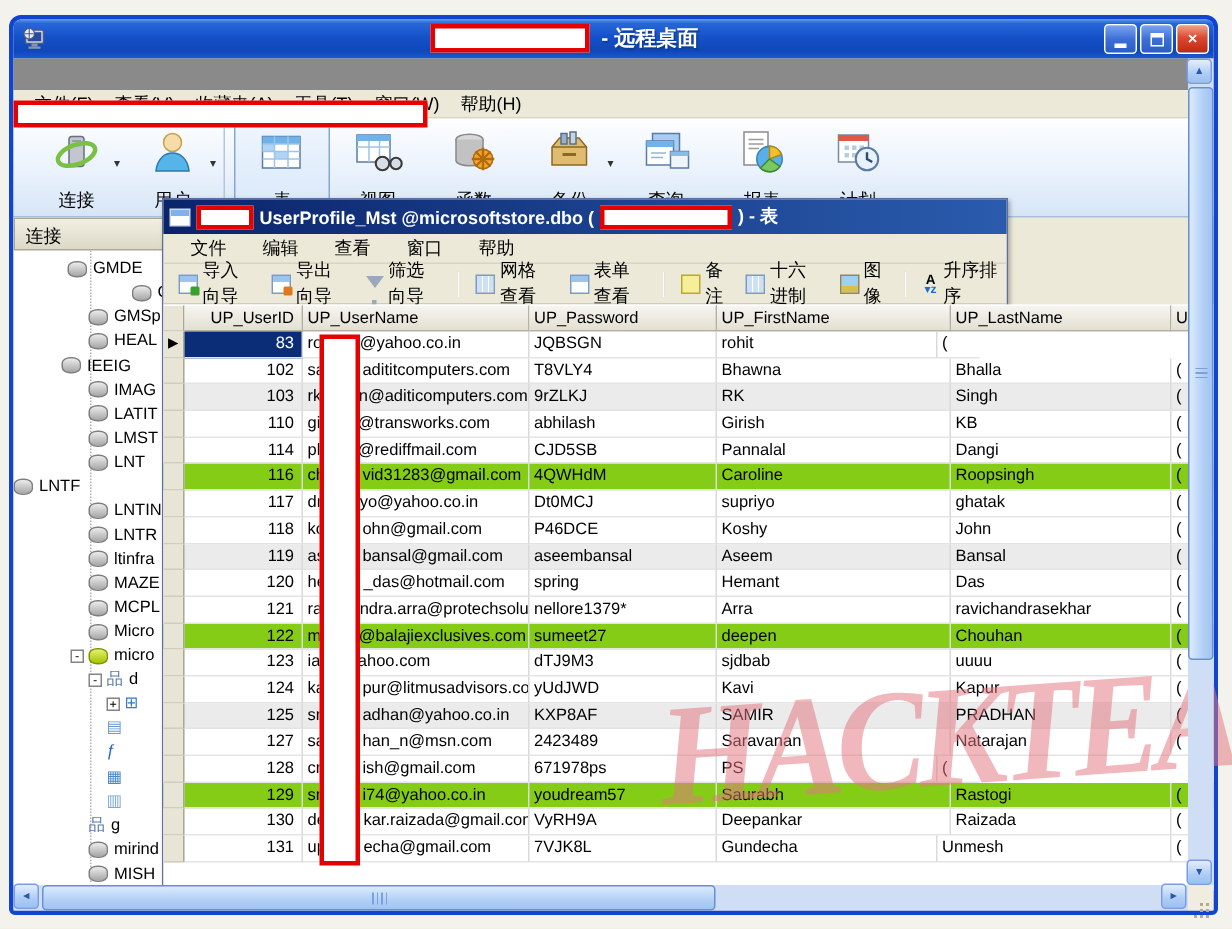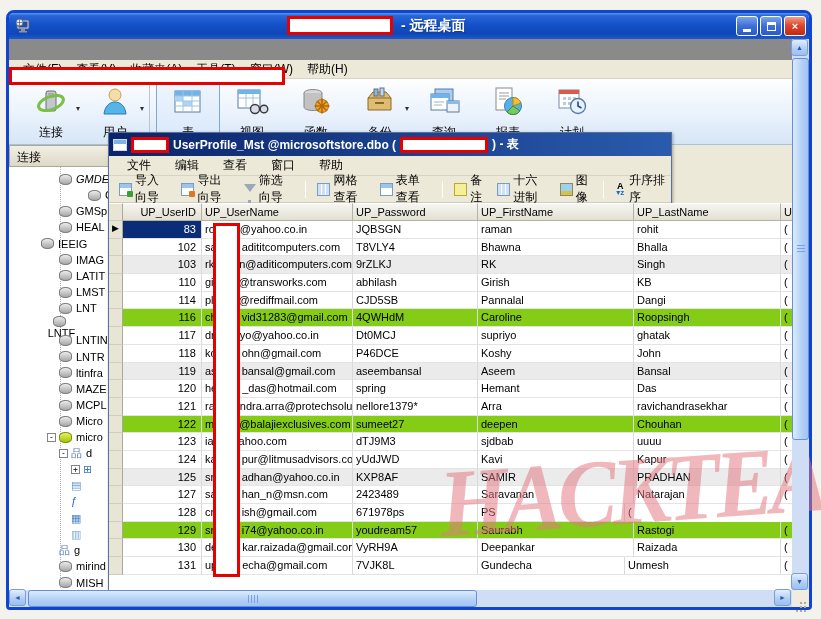--- a/index.html
+++ b/index.html
@@ -272,21 +272,21 @@
             <path d="M23 16.5V21l3.5 2" stroke="#2a4a7a" stroke-width="1.6" fill="none"></path>
           </svg></span>
         <span class="lbl">计划</span>
       </div>
     </div>
 
   <div class="left-panel">
     <div class="lp-header">连接</div>
     <div class="tree" id="tree">
       <div class="tree-line"></div>
-    <div class="tree-row" style="padding-left: 50px; font-style: italic;">
+    <div class="tree-row" style="padding-left: 36px;">
           <span class="ic-db"></span>
           <span class="lbl">GMDE</span>
         </div>
         <div class="tree-row" style="padding-left: 50px; margin-left: 29px;">
           <span class="ic-db"></span>
           <span class="lbl">GMFA</span>
         </div>
         <div class="tree-row" style="padding-left: 50px;">
           <span class="ic-db"></span>
           <span class="lbl">GMSp</span>
@@ -308,21 +308,21 @@
           <span class="lbl">LATIT</span>
         </div>
         <div class="tree-row" style="padding-left: 50px;">
           <span class="ic-db"></span>
           <span class="lbl">LMST</span>
         </div>
         <div class="tree-row" style="padding-left: 50px;">
           <span class="ic-db"></span>
           <span class="lbl">LNT</span>
         </div>
-        <div class="tree-row" style=" flex-direction: column;">
+        <div class="tree-row" style="">
           <span class="ic-db"></span>
           <span class="lbl">LNTF</span>
         </div>
         <div class="tree-row" style="padding-left: 50px;">
           <span class="ic-db"></span>
           <span class="lbl">LNTIN</span>
         </div>
         <div class="tree-row" style="padding-left: 50px;">
           <span class="ic-db"></span>
           <span class="lbl">LNTR</span>
@@ -458,21 +458,20 @@
           <div class="hcell c-first">UP_FirstName</div>
           <div class="hcell c-last">UP_LastName</div>
           <div class="hcell c-extra">U</div>
         </div>
       <div id="grid-body">
           <div class="grid-row">
             <div class="cell c-gutter"><span class="row-marker">▶</span></div>
             <div class="cell c-id cell-selected">83</div>
             <div class="cell c-user"><span>ro</span><span class="user-gap"></span><span>@yahoo.co.in</span></div>
             <div class="cell c-pass">JQBSGN</div>
-            <div class="cell c-first">raman</div>
             <div class="cell c-last">rohit</div>
             <div class="cell c-extra">(</div>
           </div>
           <div class="grid-row">
             <div class="cell c-gutter"></div>
             <div class="cell c-id">102</div>
             <div class="cell c-user"><span>sa</span><span class="user-gap"></span><span>adititcomputers.com</span></div>
             <div class="cell c-pass">T8VLY4</div>
             <div class="cell c-first">Bhawna</div>
             <div class="cell c-last">Bhalla</div>

